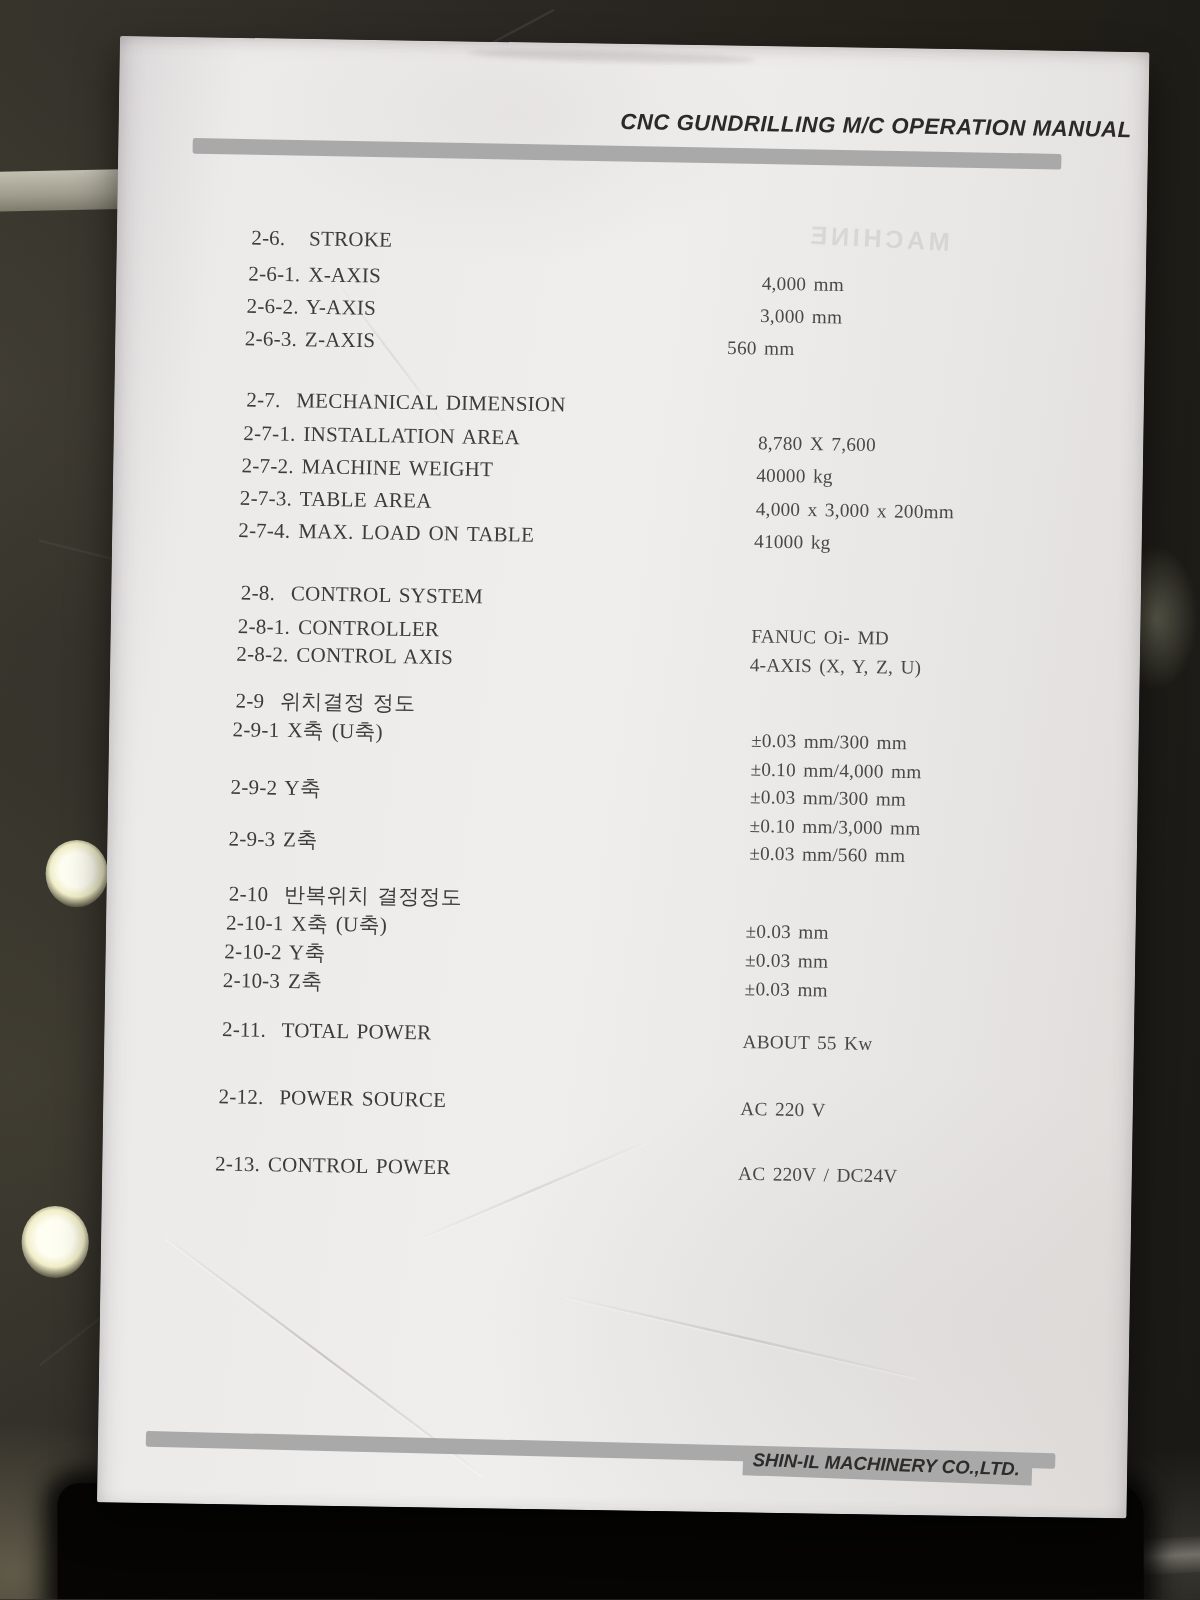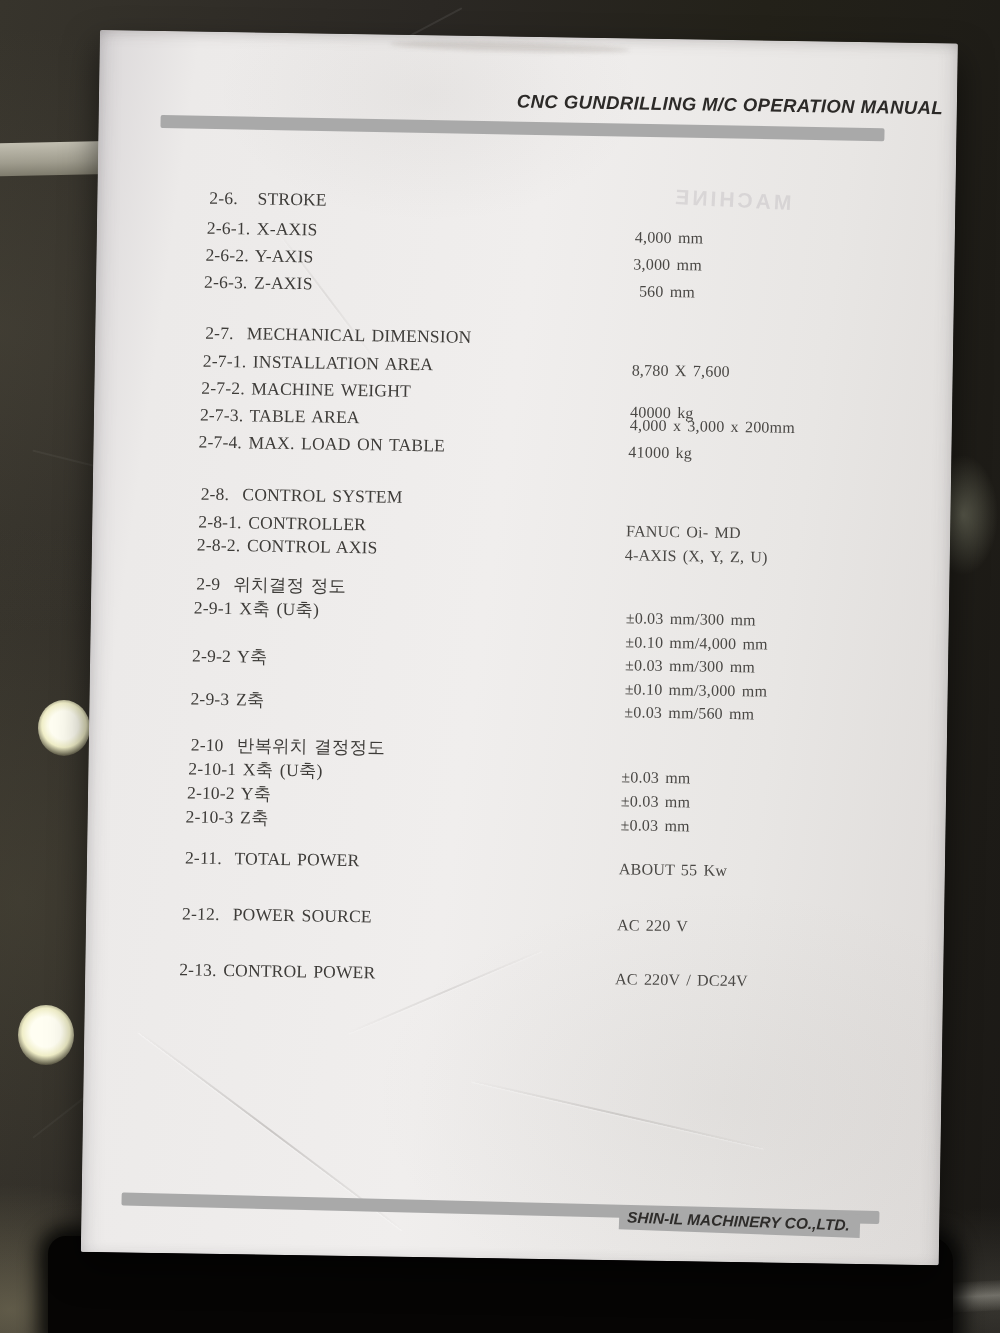--- a/index.html
+++ b/index.html
@@ -90,27 +90,27 @@
     <div class="title">CNC GUNDRILLING M/C OPERATION MANUAL</div>
     <div class="hbar"></div>
     <div class="ghost">MACHINE</div>
 
     <div class="hdg" style="left:112px;top:156px">2-6.   STROKE</div>
     <div class="lbl" style="left:110px;top:186px">2-6-1. X-AXIS</div>
     <div class="val" style="left:538px;top:190px">4,000 mm</div>
     <div class="lbl" style="left:109px;top:213px">2-6-2. Y-AXIS</div>
     <div class="val" style="left:537px;top:217px">3,000 mm</div>
     <div class="lbl" style="left:108px;top:240px">2-6-3. Z-AXIS</div>
-    <div class="val" style="left:543px;top:244px">560 mm</div>
+    <div class="val" style="left:510px;top:244px">560 mm</div>
 
     <div class="hdg" style="left:110px;top:291px">2-7.  MECHANICAL DIMENSION</div>
     <div class="lbl" style="left:108px;top:319px">2-7-1. INSTALLATION AREA</div>
     <div class="val" style="left:537px;top:323px">8,780 X 7,600</div>
     <div class="lbl" style="left:107px;top:346px">2-7-2. MACHINE WEIGHT</div>
-    <div class="val" style="left:536px;top:365px">40000 kg</div>
+    <div class="val" style="left:536px;top:350px">40000 kg</div>
     <div class="lbl" style="left:106px;top:373px">2-7-3. TABLE AREA</div>
     <div class="val" style="left:536px;top:378px">4,000 x 3,000 x 200mm</div>
     <div class="lbl" style="left:105px;top:400px">2-7-4. MAX. LOAD ON TABLE</div>
     <div class="val" style="left:535px;top:405px">41000 kg</div>
 
     <div class="hdg" style="left:108px;top:452px">2-8.  CONTROL SYSTEM</div>
     <div class="lbl" style="left:106px;top:480px">2-8-1. CONTROLLER</div>
     <div class="val" style="left:534px;top:484px">FANUC Oi- MD</div>
     <div class="lbl" style="left:105px;top:503px">2-8-2. CONTROL AXIS</div>
     <div class="val" style="left:533px;top:508px">4-AXIS (X, Y, Z, U)</div>

